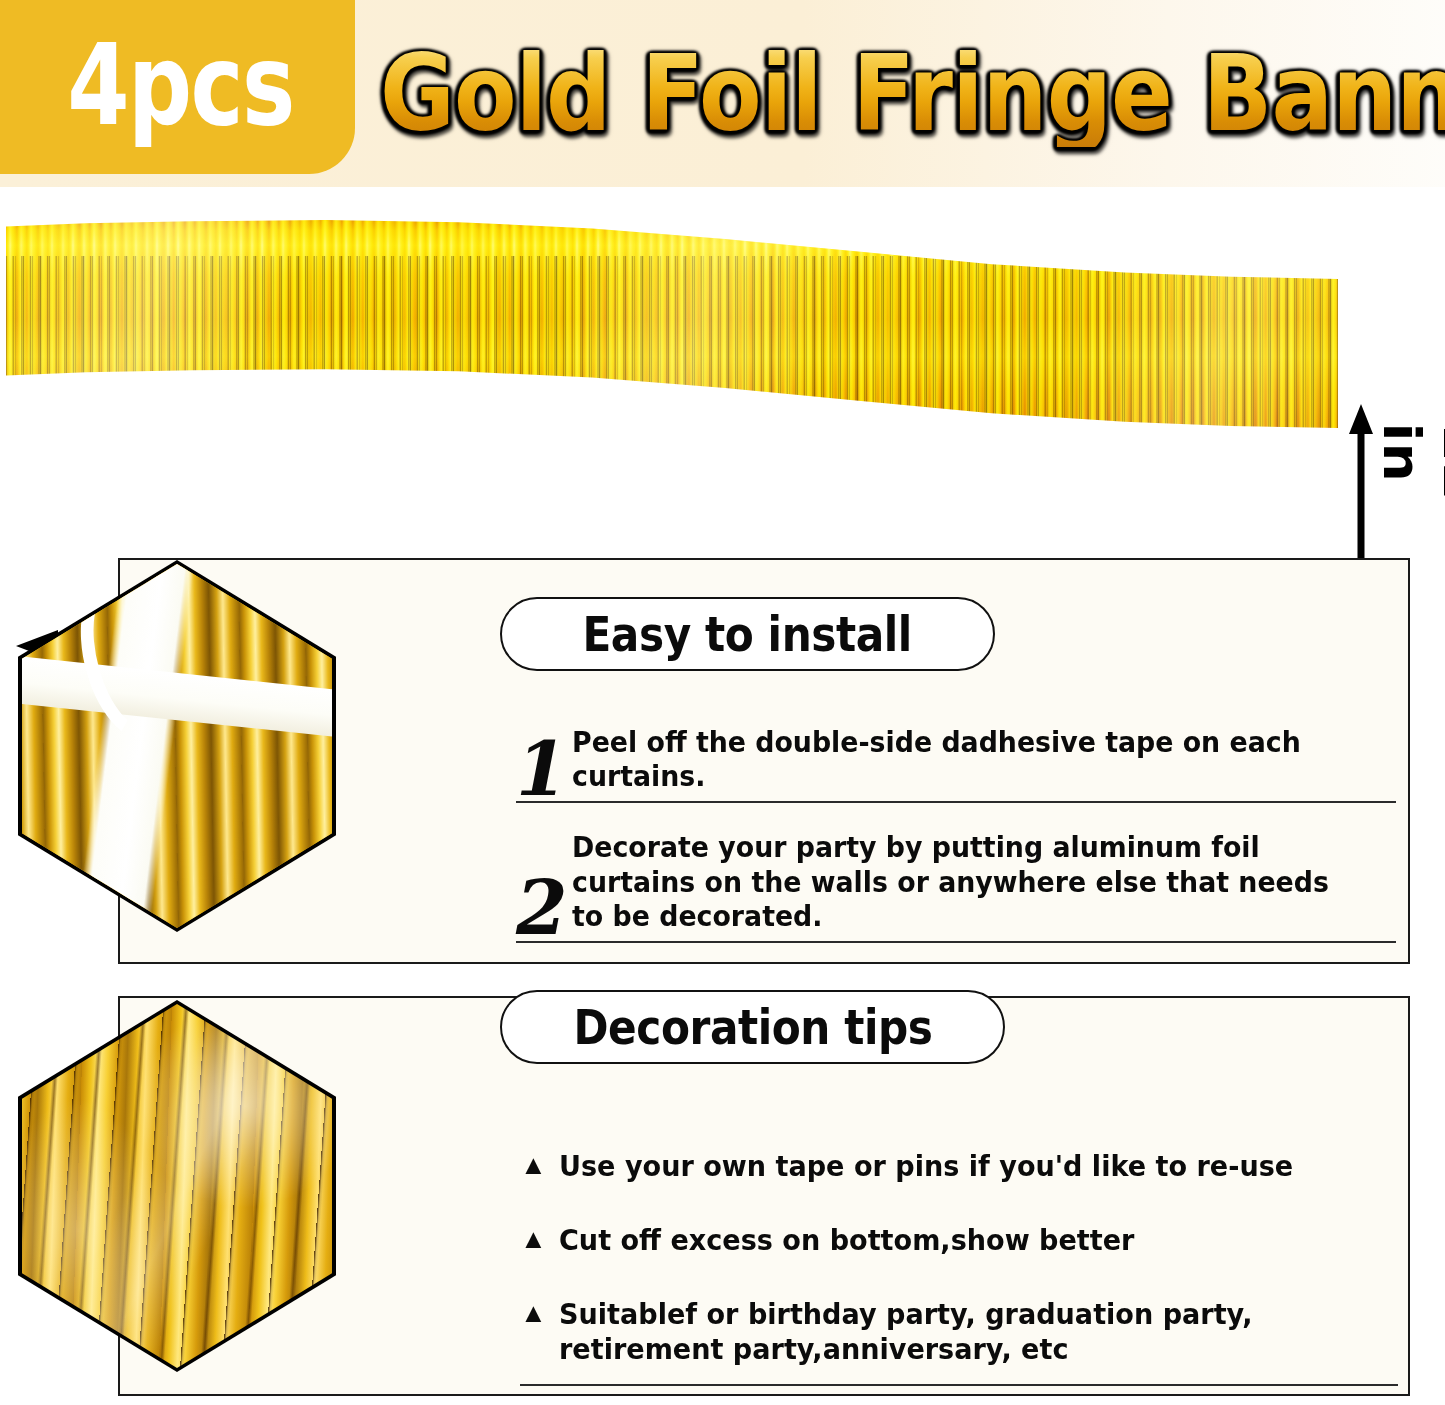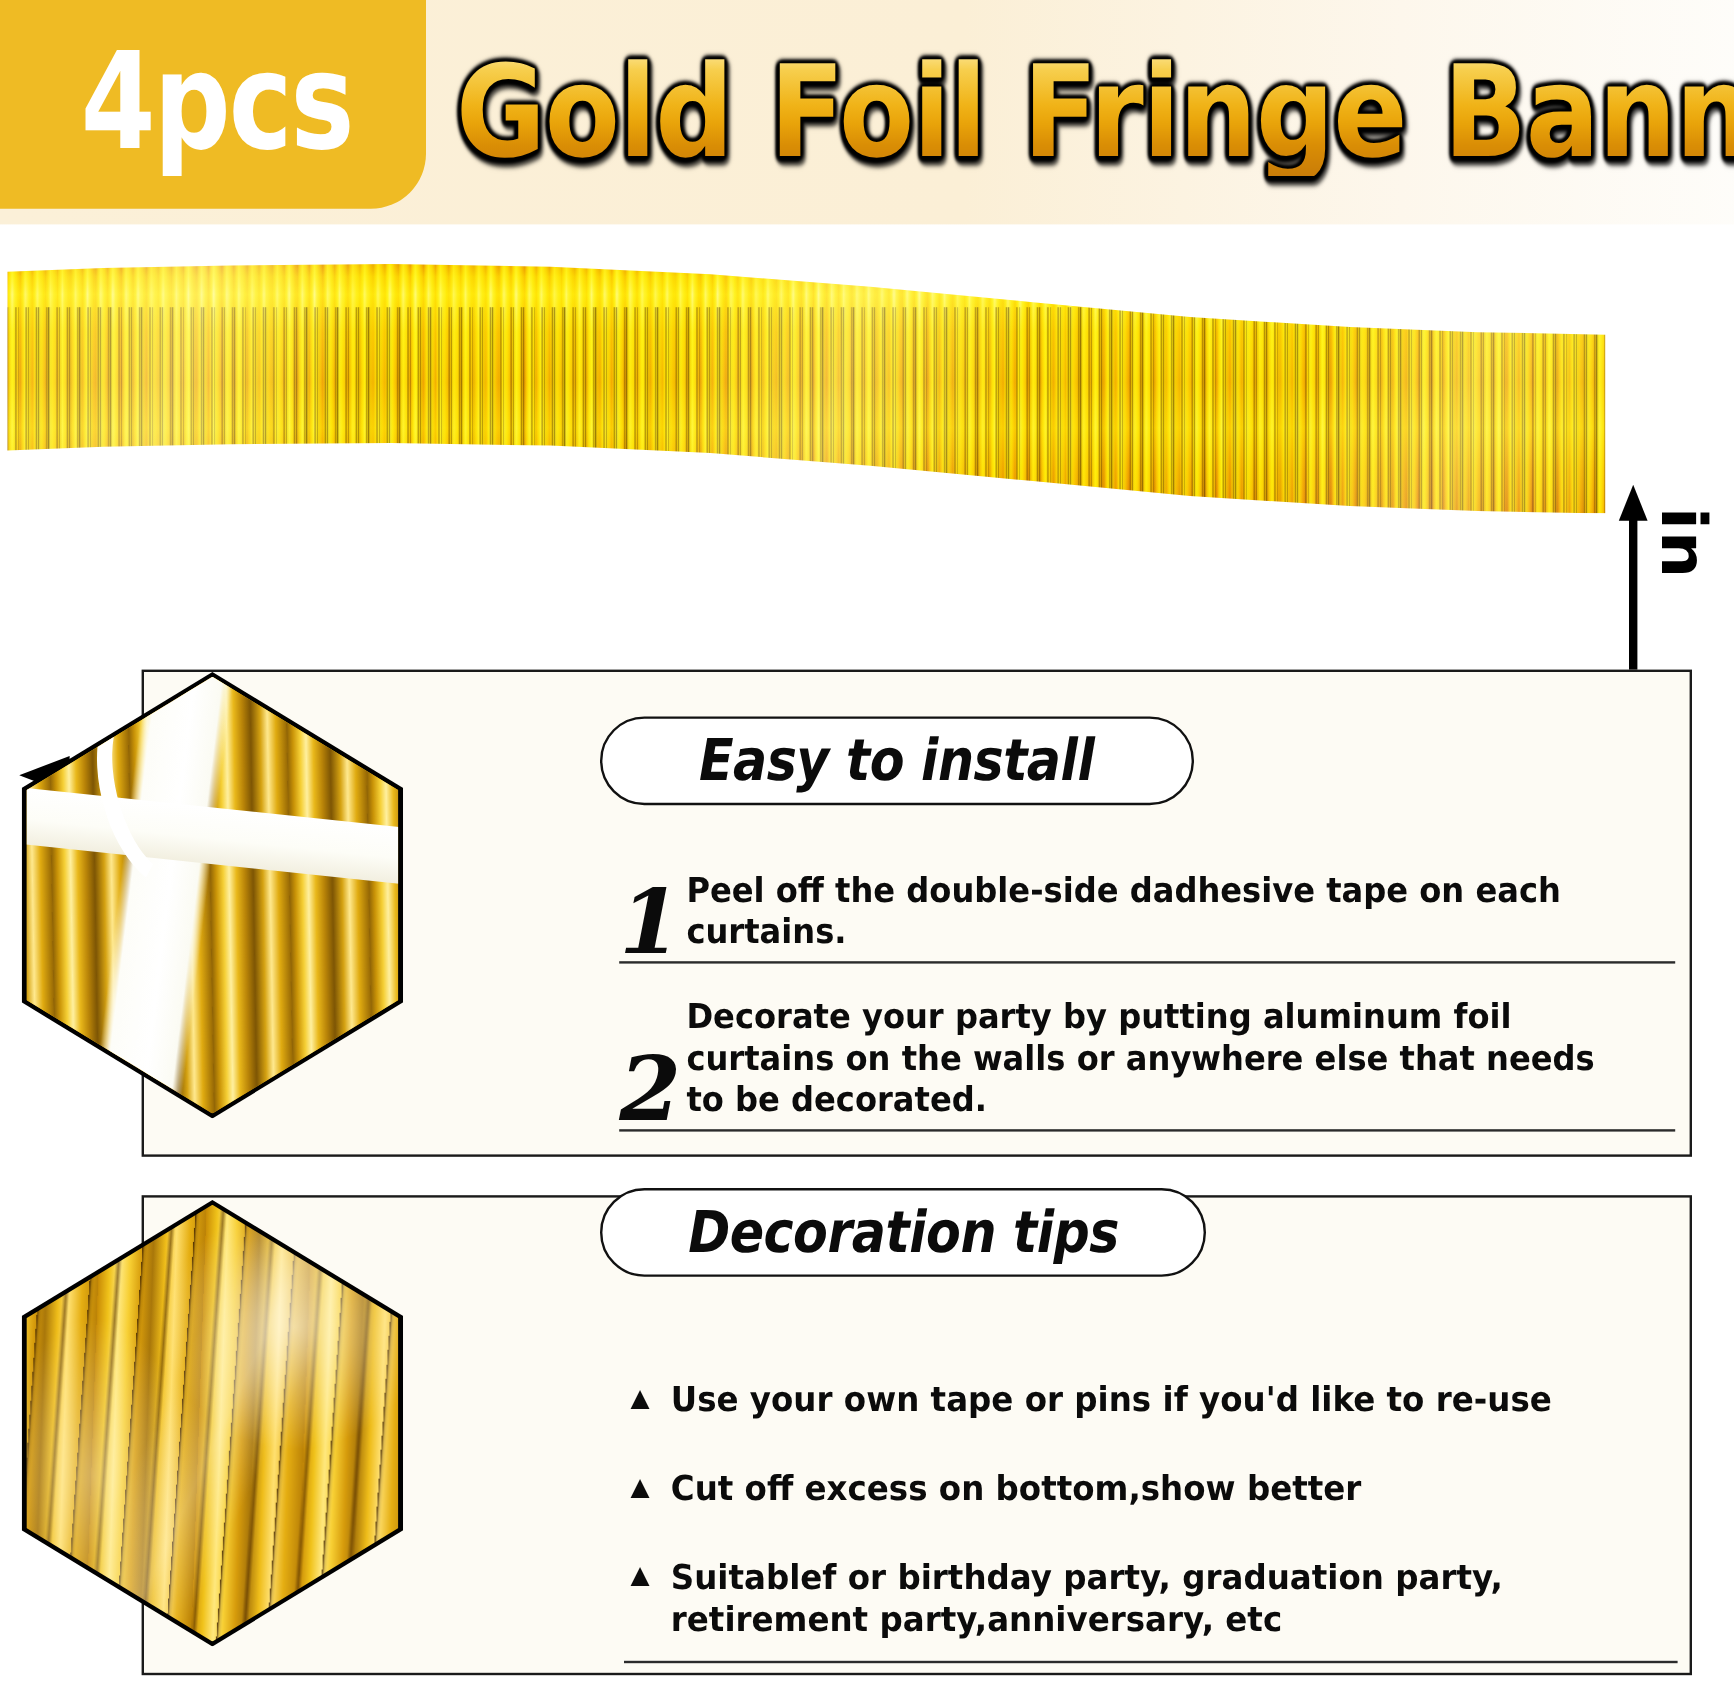--- a/index.html
+++ b/index.html
@@ -281,21 +281,20 @@
     left: 500px;
     width: 495px;
     height: 74px;
     border: 2.5px solid #111;
     border-radius: 40px;
     background: #ffffff;
     display: flex;
     align-items: center;
     justify-content: center;
     box-sizing: border-box;
-    font-style: italic;
   }
   #pill-install { top: 597px; }
   #pill-tips    { top: 990px; width: 505px; }
   .pill span {
     font-family: "DejaVu Sans", sans-serif;
     font-weight: bold;
     font-size: 48px;
     color: #0b0b0b;
     transform: scaleX(0.88);
     letter-spacing: -0.5px;

